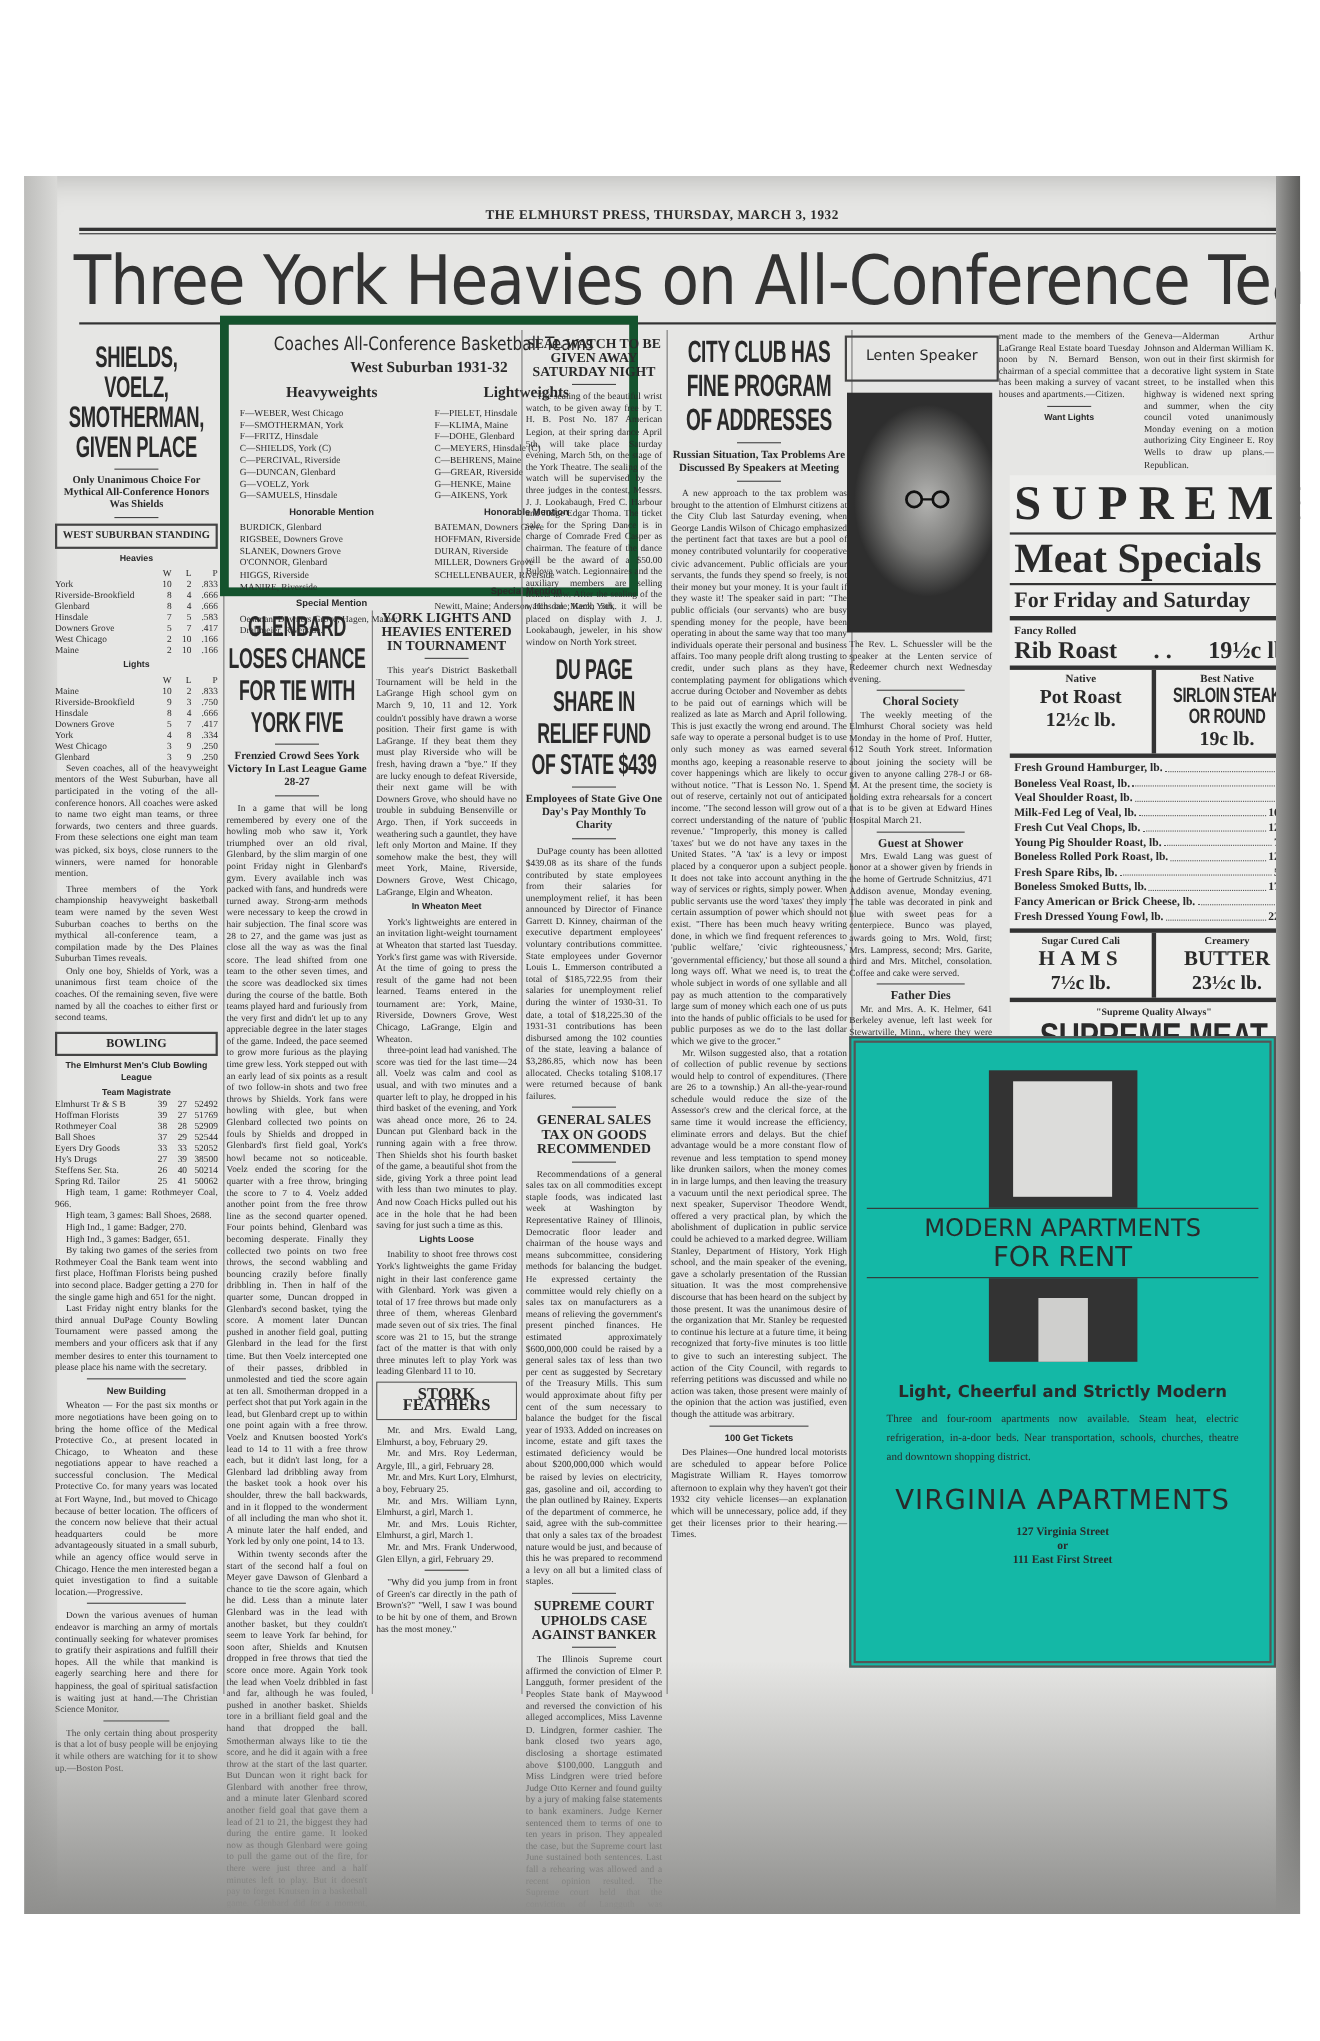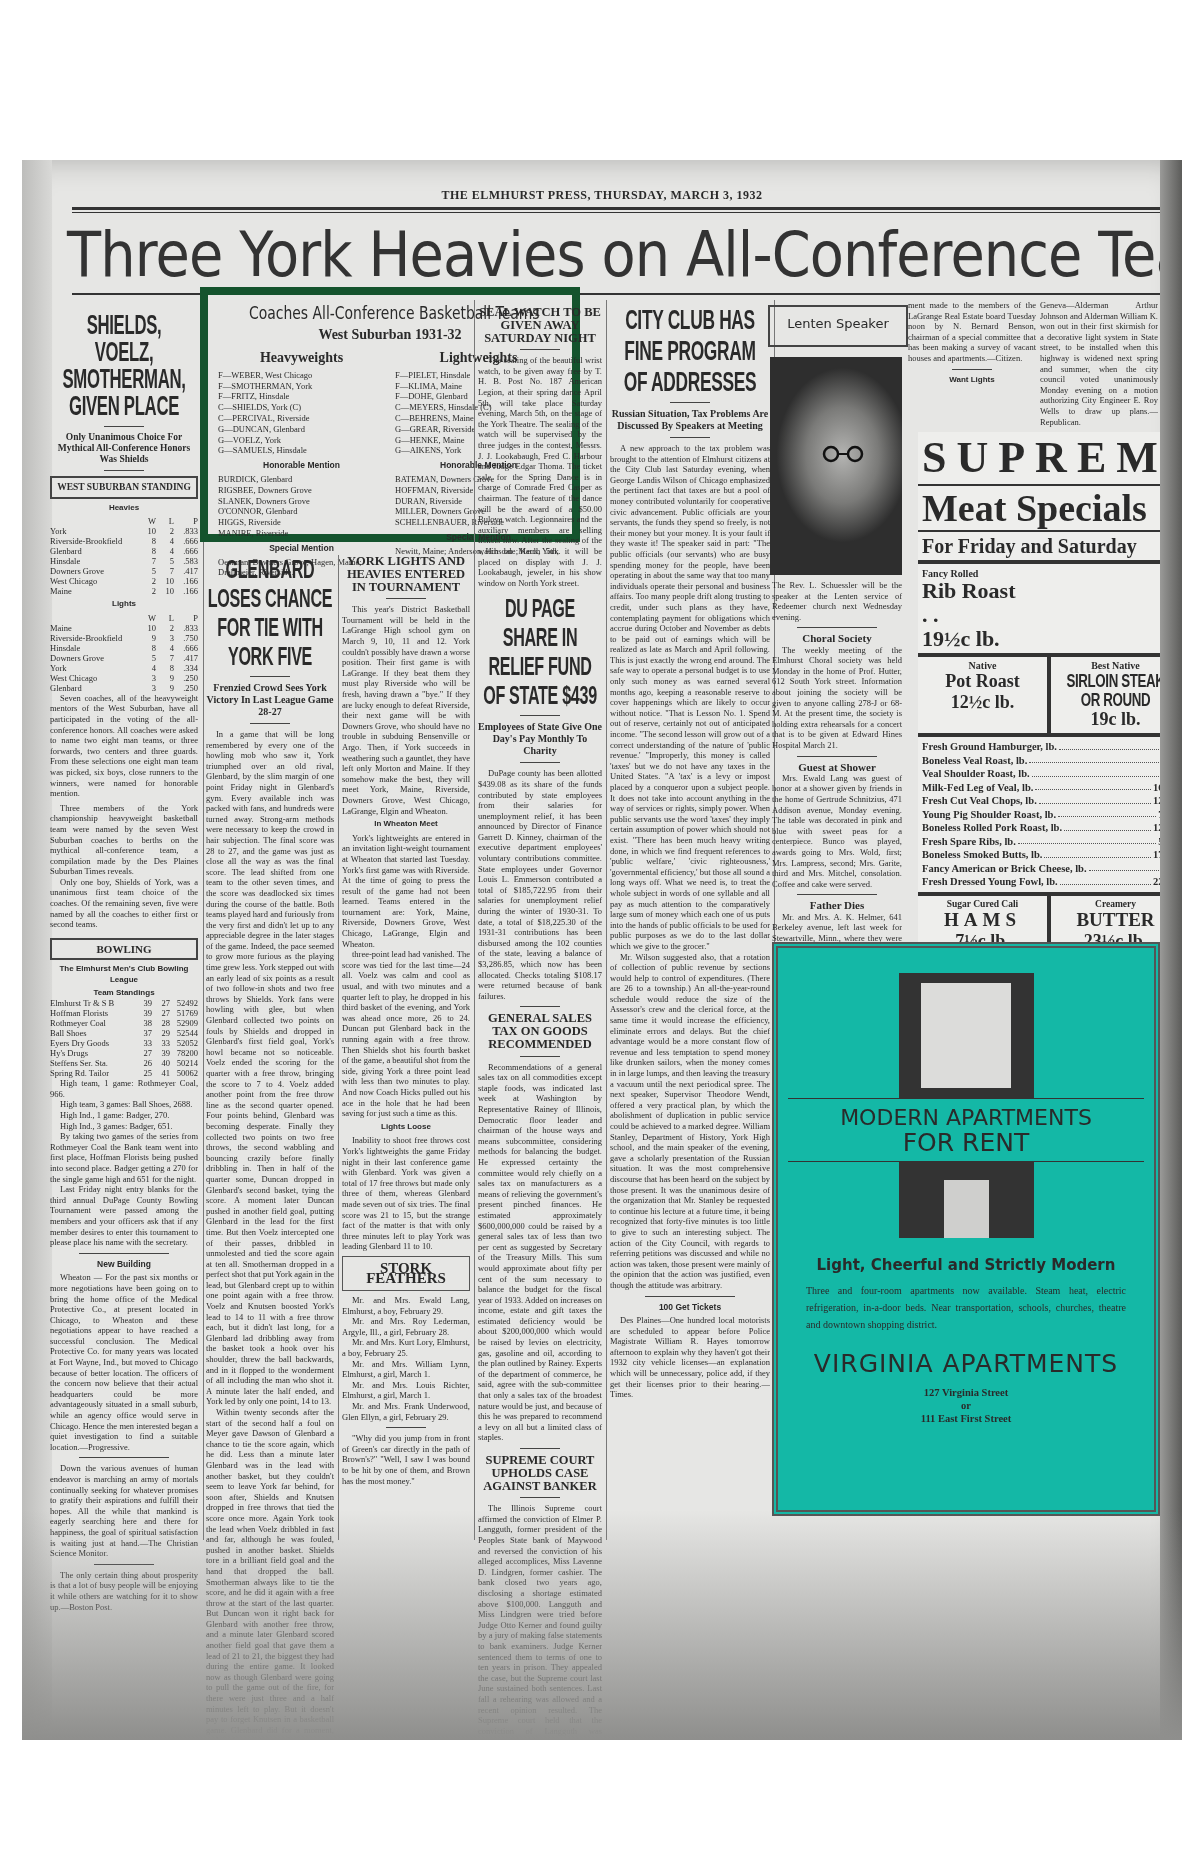--- a/index.html
+++ b/index.html
@@ -32,21 +32,21 @@
   .ac-col{flex:1;font-size:8.5px;line-height:10.8px;}
   .ac-col h4{font-size:14px;margin:2px 0 6px;text-align:center;}
   .ac-col .mh{font-family:"Liberation Sans",sans-serif;font-weight:bold;font-size:8.5px;text-align:center;margin:4px 0 3px;}
   .lenten-box{position:absolute;left:768px;top:145px;width:136px;height:38px;border:2px solid #444;font-family:"DejaVu Sans",sans-serif;font-size:13px;line-height:34px;text-align:center;}
   .photo{position:absolute;left:770px;top:197px;width:132px;height:218px;background:radial-gradient(ellipse 50% 40% at 55% 45%,#b4b4b2 0,#7a7a78 55%,#2e2e2e 100%);}
   .photo .glasses{position:absolute;left:48px;top:88px;width:52px;height:18px;}
   .ad-supreme{position:absolute;left:918px;top:310px;width:262px;height:550px;background:#eeeeec;}
   .ad-supreme .big1{font-family:"Liberation Serif",serif;font-weight:bold;font-size:44px;letter-spacing:10px;line-height:52px;padding-left:4px;border-bottom:2px solid #333;white-space:nowrap;}
   .ad-supreme .big2{font-family:"Liberation Serif",serif;font-weight:bold;font-size:38px;line-height:44px;padding-left:4px;border-bottom:2px solid #333;white-space:nowrap;}
   .ad-supreme .big3{font-family:"Liberation Serif",serif;font-weight:bold;font-size:20px;line-height:28px;padding-left:4px;border-bottom:4px solid #333;white-space:nowrap;}
-  .price-row{display:flex;justify-content:space-between;font-weight:bold;padding:0 4px;flex-direction:column;}
+  .price-row{display:flex;justify-content:space-between;font-weight:bold;padding:0 4px;}
   .split{display:flex;border-bottom:4px solid #333;}
   .split>div{flex:1;text-align:center;padding:3px 0;}
   .split>div+div{border-left:4px solid #333;}
   .list-item{display:flex;font-size:10.5px;line-height:13.5px;font-weight:bold;padding:0 4px;white-space:nowrap;}
   .list-item .dots{flex:1;border-bottom:1px dotted #555;margin:0 2px 4px;}
   .ad-virginia{position:absolute;left:772px;top:942px;width:388px;height:574px;border:6px solid #555;border-style:double;box-sizing:border-box;background:#14b8a6;text-align:center;}
   .ad-virginia .bld{margin:25px auto 0;width:135px;height:125px;background:#333;position:relative;}
   .ad-virginia .bld .tower{position:absolute;left:22px;top:10px;width:90px;height:105px;background:#dcdcda;}
   .ad-virginia .bld2{margin:0 auto;width:135px;height:76px;background:#333;position:relative;}
   .ad-virginia .bld2 .tower{position:absolute;left:45px;top:18px;width:45px;height:58px;background:#cfcfcd;}
@@ -180,21 +180,21 @@
             <td class="n">9</td>
             <td class="n">.250</td>
           </tr>
     </tbody>
       </table>
     <p>Seven coaches, all of the heavyweight mentors of the West Suburban, have all participated in the voting of the all-conference honors. All coaches were asked to name two eight man teams, or three forwards, two centers and three guards. From these selections one eight man team was picked, six boys, close runners to the winners, were named for honorable mention.</p>
     <p style="margin-top:4px">Three members of the York championship heavyweight basketball team were named by the seven West Suburban coaches to berths on the mythical all-conference team, a compilation made by the Des Plaines Suburban Times reveals.</p>
     <p>Only one boy, Shields of York, was a unanimous first team choice of the coaches. Of the remaining seven, five were named by all the coaches to either first or second teams.</p>
     <div class="boxed" style="font-size:11px;margin-top:8px;">BOWLING</div>
     <div class="small-sans" style="font-size:8px;margin:2px 0;">The Elmhurst Men's Club Bowling League</div>
-    <div class="small-sans" style="font-size:8px;margin:0;">Team Standings</div>
+    <div class="small-sans" style="font-size:8px;margin:0;">Team Magistrate</div>
     <table class="stand">
       <tbody>
           <tr>
             <td>Elmhurst Tr &amp; S B</td>
             <td class="n">39</td>
             <td class="n">27</td>
             <td class="n" style="width:28px">52492</td>
           </tr>
       <tr>
             <td>Hoffman Florists</td>
@@ -217,21 +217,21 @@
       <tr>
             <td>Eyers Dry Goods</td>
             <td class="n">33</td>
             <td class="n">33</td>
             <td class="n">52052</td>
           </tr>
       <tr>
             <td>Hy's Drugs</td>
             <td class="n">27</td>
             <td class="n">39</td>
-            <td class="n">78200</td>
+            <td class="n">38500</td>
           </tr>
       <tr>
             <td>Steffens Ser. Sta.</td>
             <td class="n">26</td>
             <td class="n">40</td>
             <td class="n">50214</td>
           </tr>
       <tr>
             <td>Spring Rd. Tailor</td>
             <td class="n">25</td>

